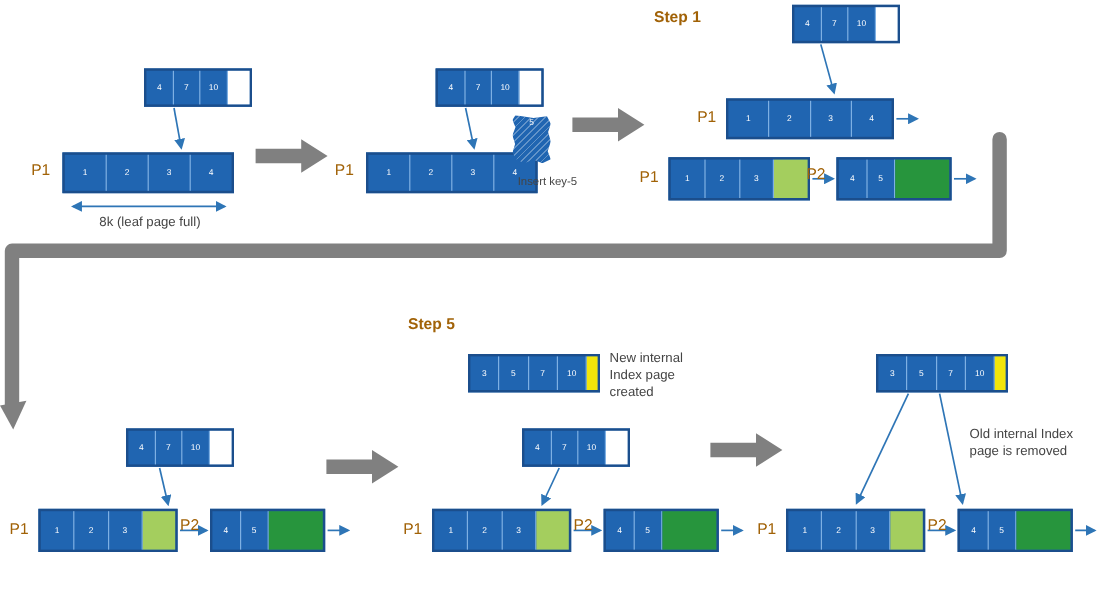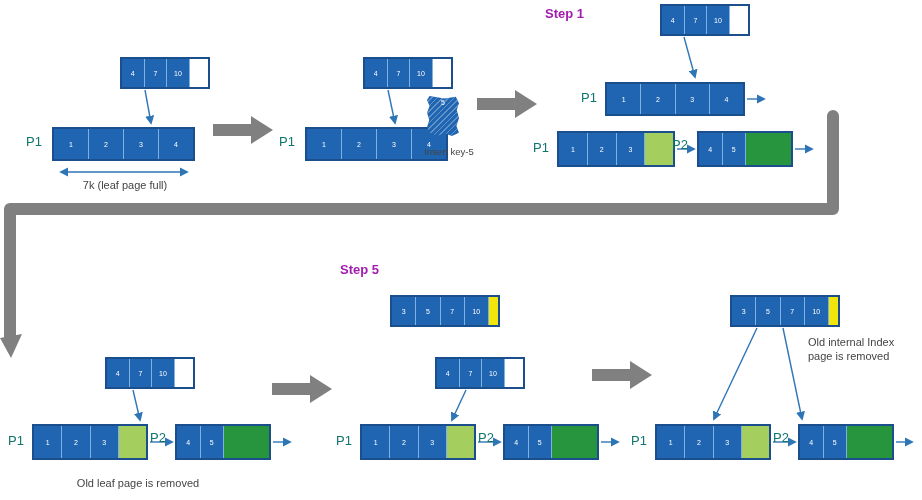--- a/index.html
+++ b/index.html
@@ -8,25 +8,25 @@
   #arrow-layer{position:absolute;left:0;top:0;z-index:1;}
   .page{position:absolute;display:flex;z-index:2;box-sizing:border-box;
         background:var(--page-blue,#2065B1);border:2px solid var(--page-border,#1B4E8C);}
   .cell{flex:1;display:flex;align-items:center;justify-content:center;
         color:#fff;font-size:7px;border-right:1px solid #7EB0E3;overflow:hidden;}
   .cell:last-child{border-right:none;}
   .cell.white{background:#fff;flex:0.85;}
   .cell.lightgreen{background:var(--light-green,#A4CE5E);}
   .cell.green{background:var(--dark-green,#27953D);flex:2;}
   .cell.yellow{background:var(--yellow,#F2E50B);flex:0 0 9px;}
-  .plabel{position:absolute;z-index:2;font-size:13px;color:#0f766e;}
+  .plabel{position:absolute;z-index:2;font-size:13px;color:#a16207;}
   .cap{position:absolute;z-index:2;font-size:11px;color:#444;text-align:center;line-height:1.25;}
   .cap.left{text-align:left;}
-  .step{position:absolute;z-index:2;font-size:13px;font-weight:bold;color:#a21caf;}
-  .smallcap{position:absolute;z-index:2;font-size:9.5px;color:#444;text-align:center;}
+  .step{position:absolute;z-index:2;font-size:13px;font-weight:bold;color:#a16207;}
+  .smallcap{position:absolute;z-index:2;font-size:9.5px;color:#444;text-align:right;}
   #insert-box{position:absolute;z-index:2;left:427px;top:96px;width:32px;height:40px;
     background-color:var(--page-blue,#2065B1);
     background-image:repeating-linear-gradient(135deg, rgba(255,255,255,.3) 0 1px, transparent 1px 4px);
     clip-path:polygon(8% 0,55% 6%,90% 2%,100% 18%,93% 35%,100% 55%,92% 75%,100% 92%,78% 100%,55% 93%,30% 100%,10% 92%,0 78%,7% 60%,0 42%,8% 25%,0 10%);
     color:#fff;font-size:7px;text-align:center;padding-top:3px;box-sizing:border-box;}
 </style>
 </head>
 <body>
 
 <div id="canvas">
@@ -84,21 +84,21 @@
       <div class="cell">10</div>
       <div class="cell white"></div>
     </div>
   <div class="plabel" style="left:26px;top:134px">P1</div>
   <div class="page" style="left:52px;top:127px;width:143px;height:34px">
       <div class="cell">1</div>
       <div class="cell">2</div>
       <div class="cell">3</div>
       <div class="cell">4</div>
     </div>
-  <div class="cap" style="left:40px;top:179px;width:170px">7k (leaf page full)</div>
+  <div class="cap" style="left:40px;top:179px;width:170px">8k (leaf page full)</div>
 
   <div class="page" style="left:363px;top:57px;width:90px;height:32px">
       <div class="cell">4</div>
       <div class="cell">7</div>
       <div class="cell">10</div>
       <div class="cell white"></div>
     </div>
   <div class="plabel" style="left:279px;top:134px">P1</div>
   <div class="page" style="left:305px;top:127px;width:143px;height:34px">
       <div class="cell">1</div>
@@ -153,29 +153,29 @@
       <div class="cell">2</div>
       <div class="cell">3</div>
       <div class="cell lightgreen"></div>
     </div>
   <div class="plabel" style="left:150px;top:430px">P2</div>
   <div class="page" style="left:175px;top:424px;width:96px;height:36px">
       <div class="cell">4</div>
       <div class="cell">5</div>
       <div class="cell green"></div>
     </div>
-  <div class="cap" style="left:52px;top:477px;width:172px">Old leaf page is removed</div>
 
   <div class="page" style="left:390px;top:295px;width:110px;height:32px">
       <div class="cell">3</div>
       <div class="cell">5</div>
       <div class="cell">7</div>
       <div class="cell">10</div>
       <div class="cell yellow"></div>
     </div>
+  <div class="cap left" style="left:508px;top:293px;width:88px">New internal Index page created</div>
   <div class="page" style="left:435px;top:357px;width:90px;height:32px">
       <div class="cell">4</div>
       <div class="cell">7</div>
       <div class="cell">10</div>
       <div class="cell white"></div>
     </div>
   <div class="plabel" style="left:336px;top:433px">P1</div>
   <div class="page" style="left:360px;top:424px;width:116px;height:36px">
       <div class="cell">1</div>
       <div class="cell">2</div>
@@ -189,21 +189,21 @@
       <div class="cell green"></div>
     </div>
 
   <div class="page" style="left:730px;top:295px;width:110px;height:32px">
       <div class="cell">3</div>
       <div class="cell">5</div>
       <div class="cell">7</div>
       <div class="cell">10</div>
       <div class="cell yellow"></div>
     </div>
-  <div class="cap left" style="left:808px;top:336px;width:106px">Old internal Index page is removed</div>
+  <div class="cap left" style="left:808px;top:356px;width:106px">Old internal Index page is removed</div>
   <div class="plabel" style="left:631px;top:433px">P1</div>
   <div class="page" style="left:655px;top:424px;width:116px;height:36px">
       <div class="cell">1</div>
       <div class="cell">2</div>
       <div class="cell">3</div>
       <div class="cell lightgreen"></div>
     </div>
   <div class="plabel" style="left:773px;top:430px">P2</div>
   <div class="page" style="left:798px;top:424px;width:96px;height:36px">
       <div class="cell">4</div>

